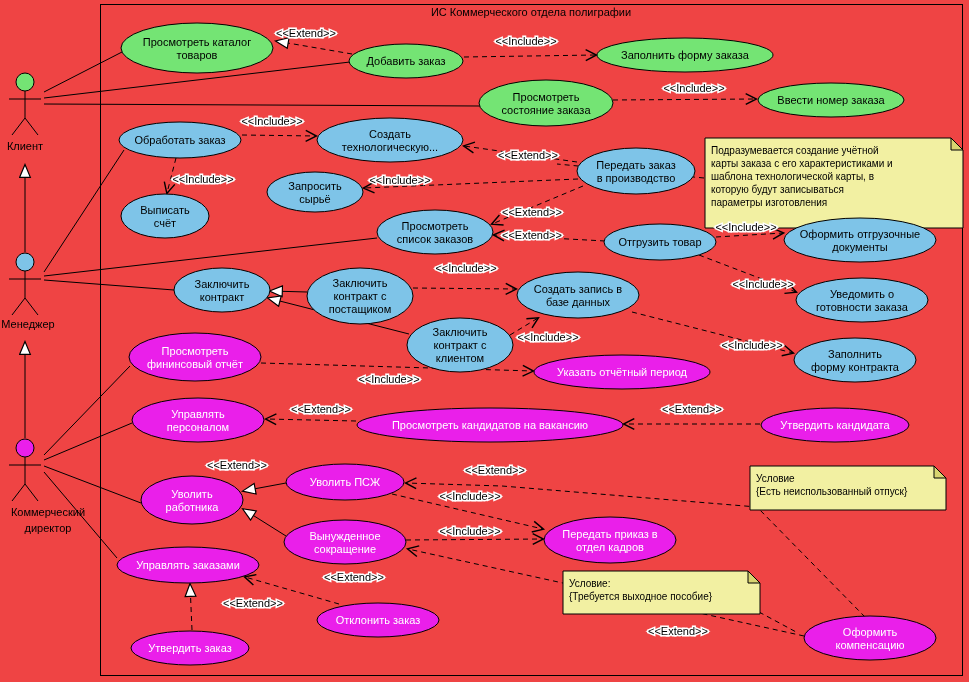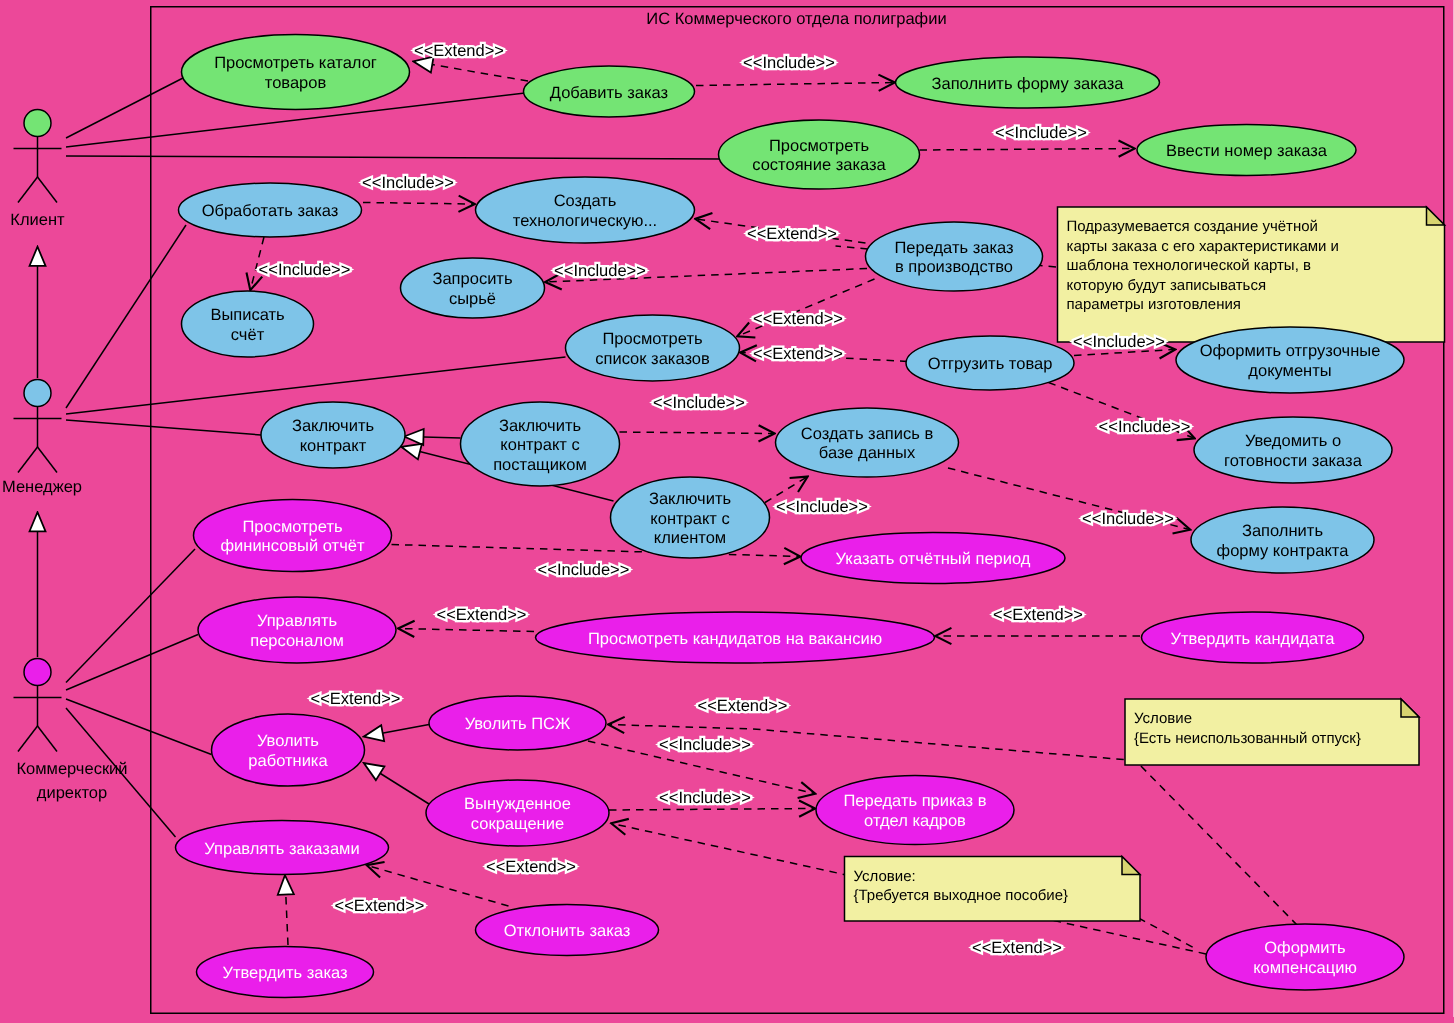--- a/index.html
+++ b/index.html
@@ -1,16 +1,16 @@
 <!DOCTYPE html>
 <html><head>
 <meta charset="utf-8">
 <style>
   html,body{margin:0;padding:0;background:#fff;}
-  .stage{position:relative;width:969px;height:682px;background:#ec4899;overflow:hidden;
+  .stage{position:relative;width:969px;height:682px;background:#ef4444;overflow:hidden;
          font-family:"Liberation Sans",sans-serif;}
   svg{font-family:"Liberation Sans",sans-serif;}
   .edge{fill:none;stroke:#000;stroke-width:1;}
   .edge.dashed{stroke-dasharray:5 4;}
   .edge-label{paint-order:stroke;stroke:#ffffff;stroke-width:3px;fill:#000;font-size:11px;}
   .uc-label{font-size:11px;}
   .note-text{font-size:10px;fill:#000;}
   .actor-label{font-size:11px;fill:#000;}
   .title-text{font-size:11px;fill:#000;}
 </style>

